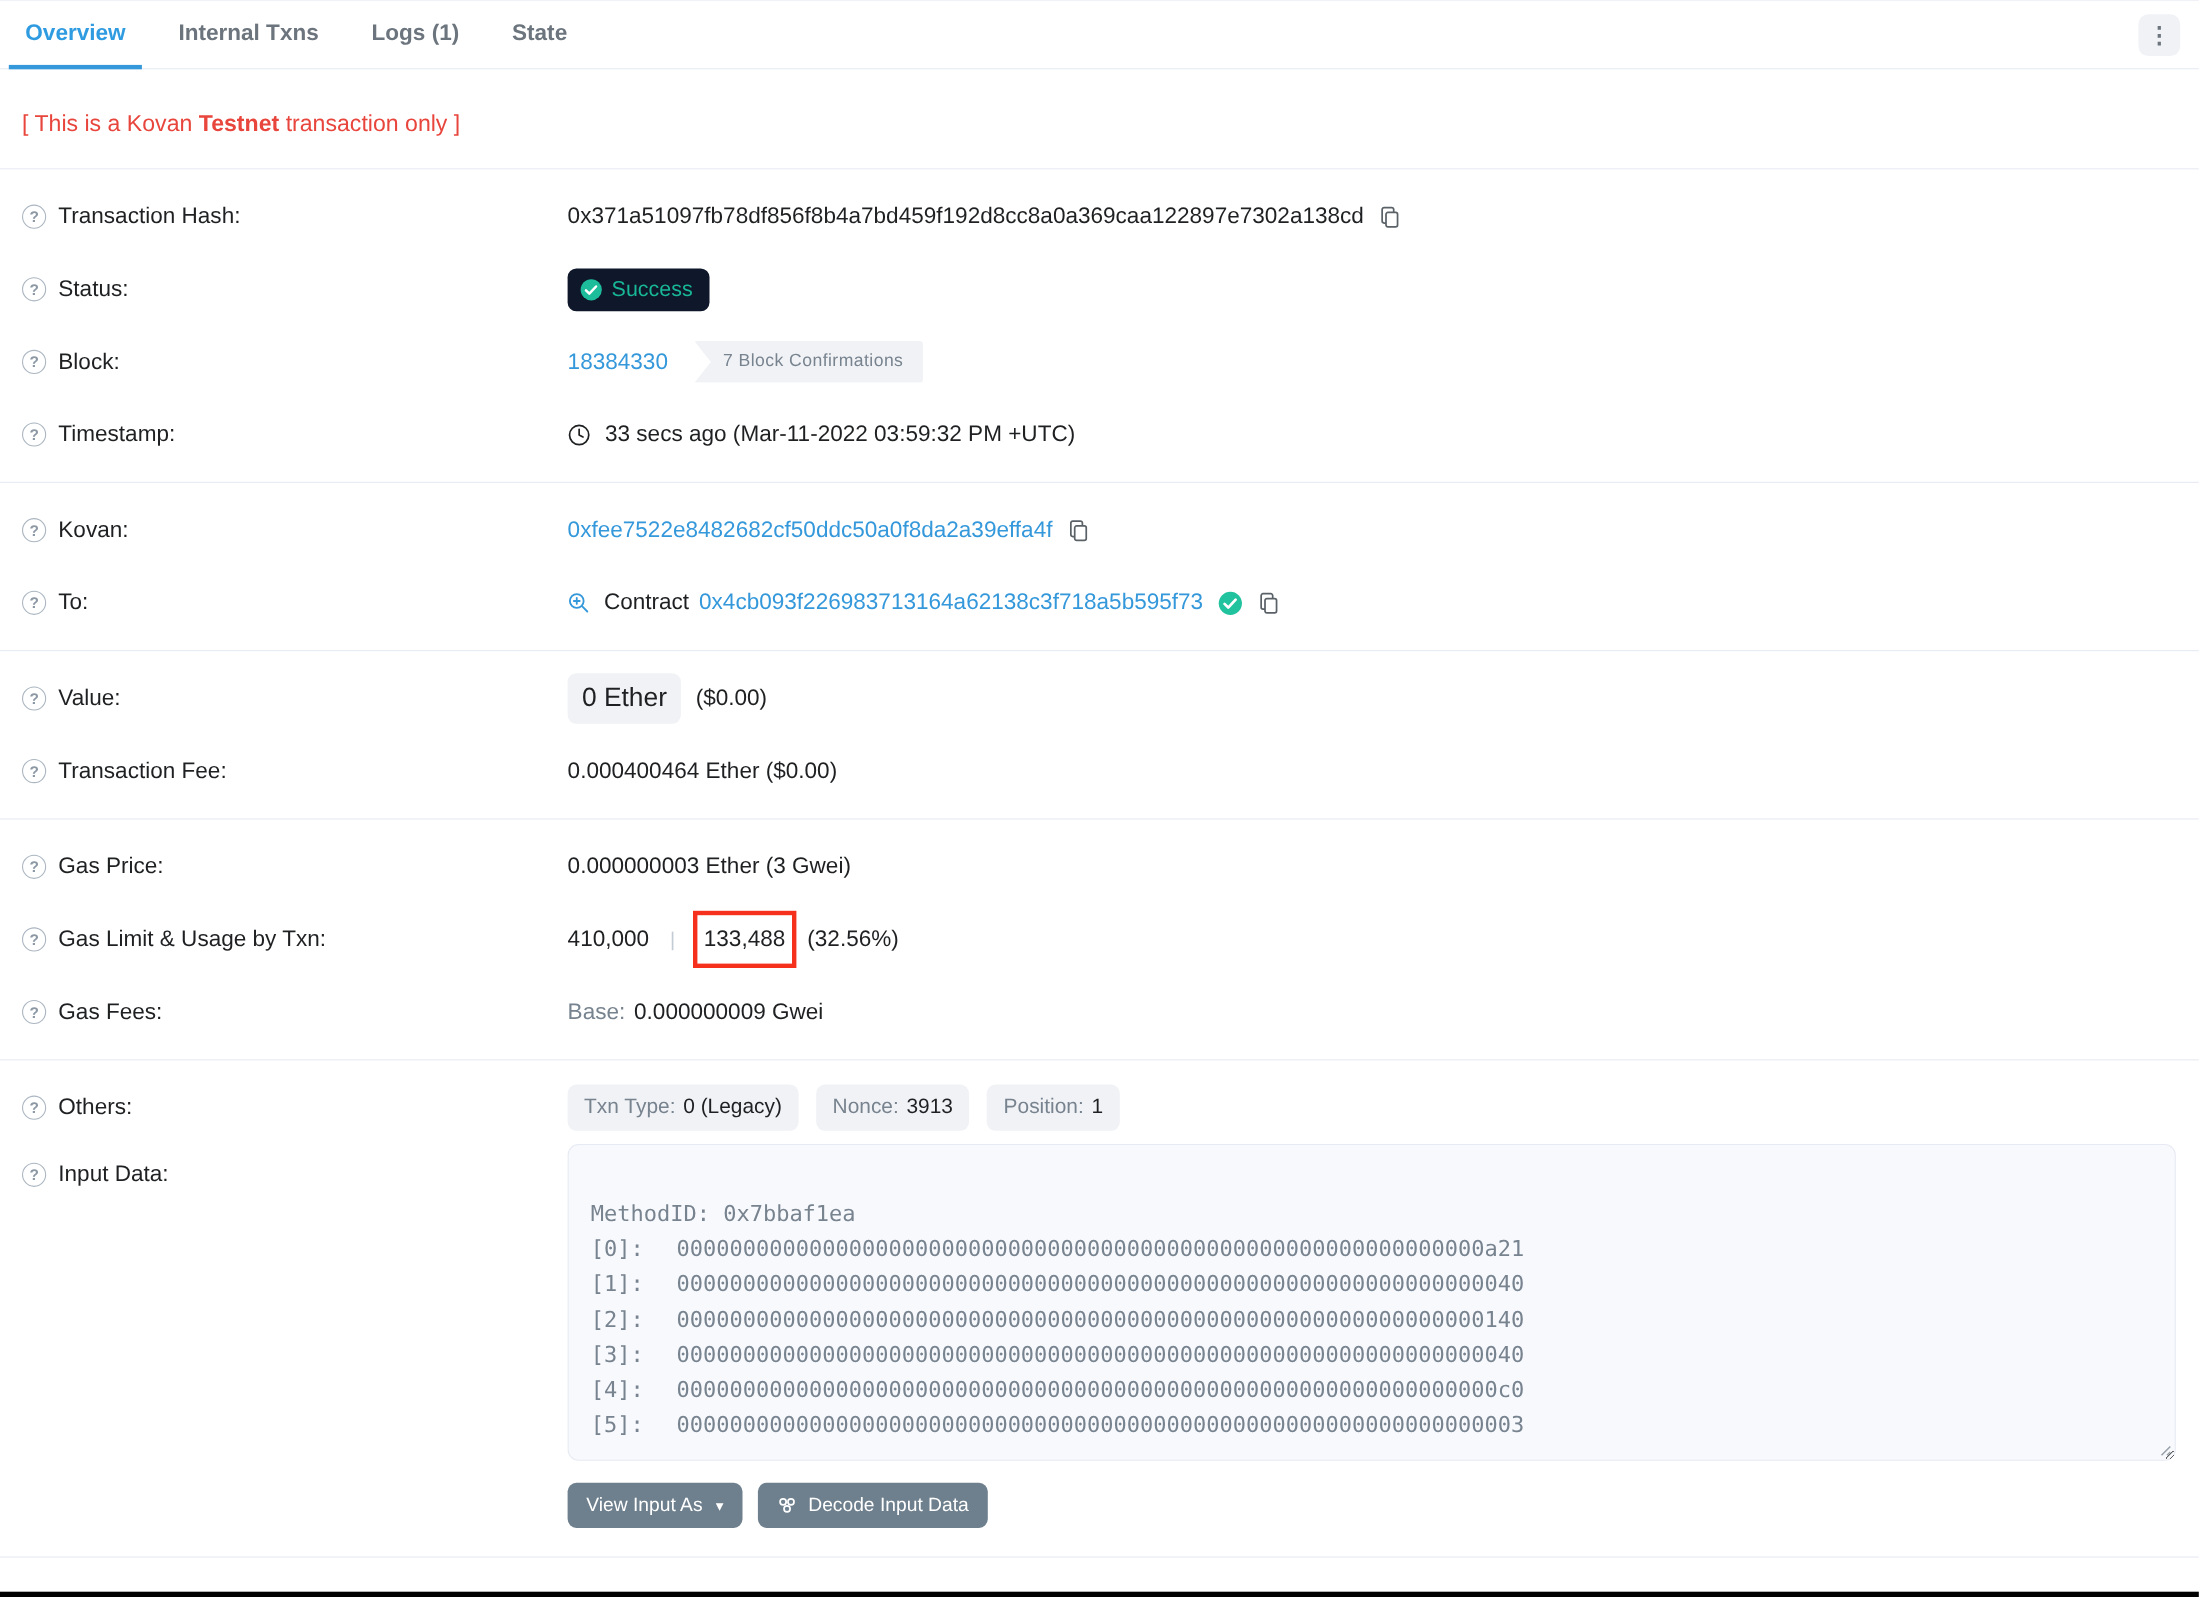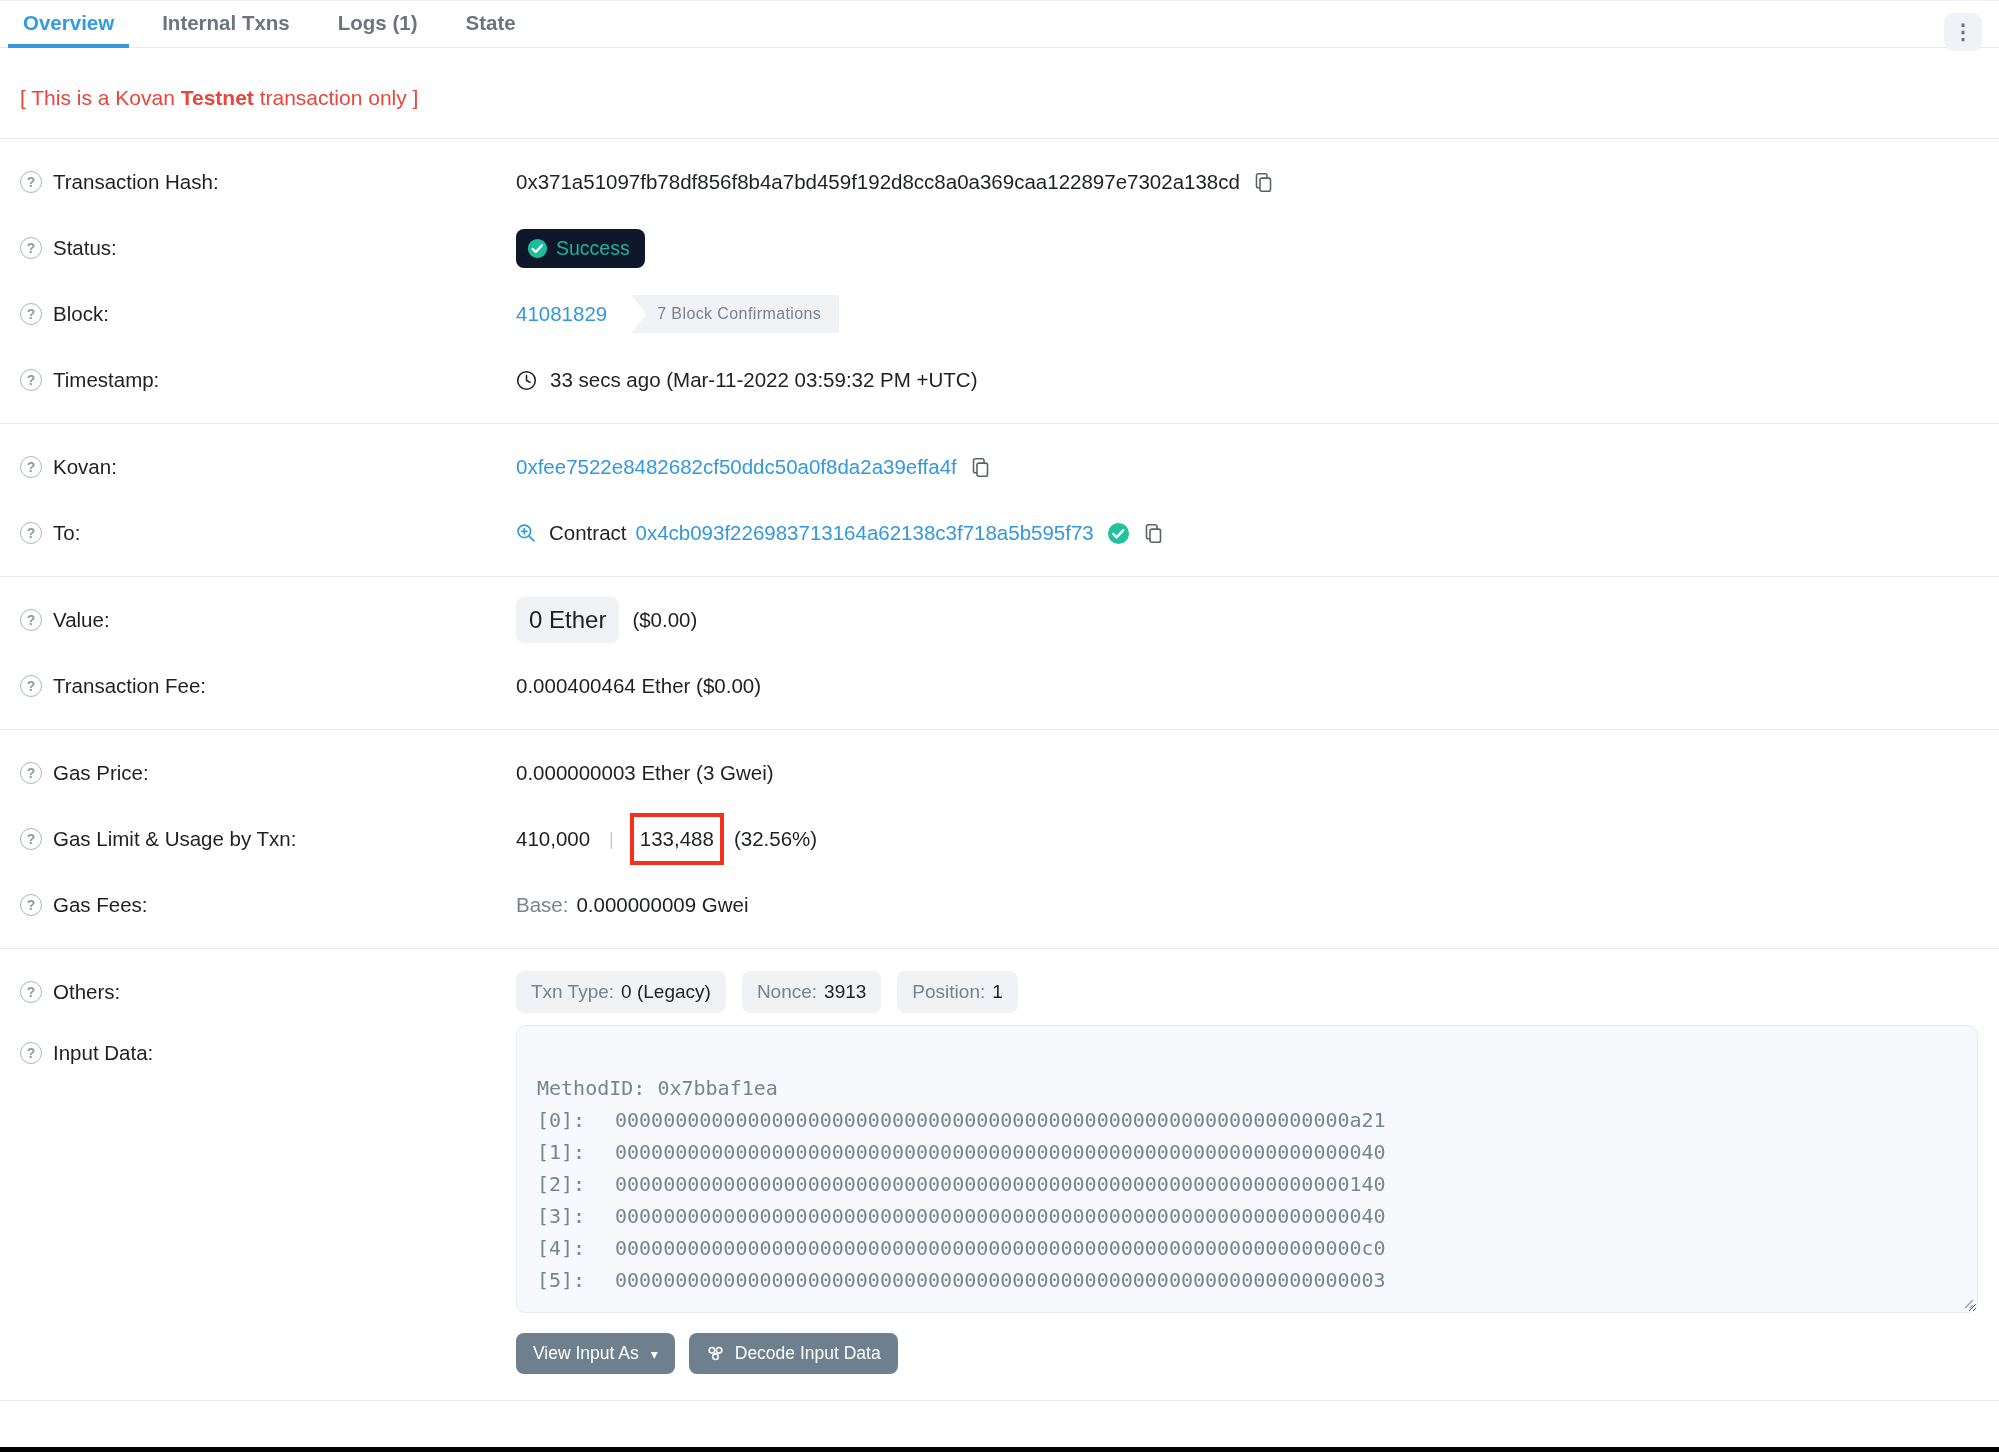--- a/index.html
+++ b/index.html
@@ -7,21 +7,21 @@
   body {
     width: 1999px; height: 1452px;
     font-family: "Liberation Sans", sans-serif;
     color: #1e2022; font-size: 20px;
     position: relative; overflow: hidden;
   }
   .page { width: 1999px; height: 1452px; position: relative; border-top: 1px solid #f0f2f7; }
 
   
   .tabbar {
-    display: flex; align-items: stretch; height: 47px;
+    display: flex; align-items: stretch; height: 62px;
     border-bottom: 1px solid #e7eaf3; padding: 0 8px; position: relative;
   }
   .tab {
     display: flex; align-items: center; padding: 0 15px; margin-right: 18px;
     font-weight: 700; font-size: 20.5px; color: #6c757d; cursor: pointer;
     border-bottom: 4px solid transparent; margin-bottom: -1px;
   }
   .tab.active { color: #2f9be0; border-bottom-color: #3498db; }
   .more-btn {
     position: absolute; right: 17px; top: 12px; width: 38px; height: 38px;
@@ -161,21 +161,21 @@
         </span>
       </div>
     </div>
 
     <div class="row">
       <div class="label">
         <span class="q">?</span>
         <span>Block:</span>
       </div>
       <div class="value">
-        <a class="link">41081829</a>
+        <a class="link">18384330</a>
         <span class="confirm-badge">7 Block Confirmations</span>
       </div>
     </div>
 
     <div class="row">
       <div class="label">
         <span class="q">?</span>
         <span>Timestamp:</span>
       </div>
       <div class="value">

